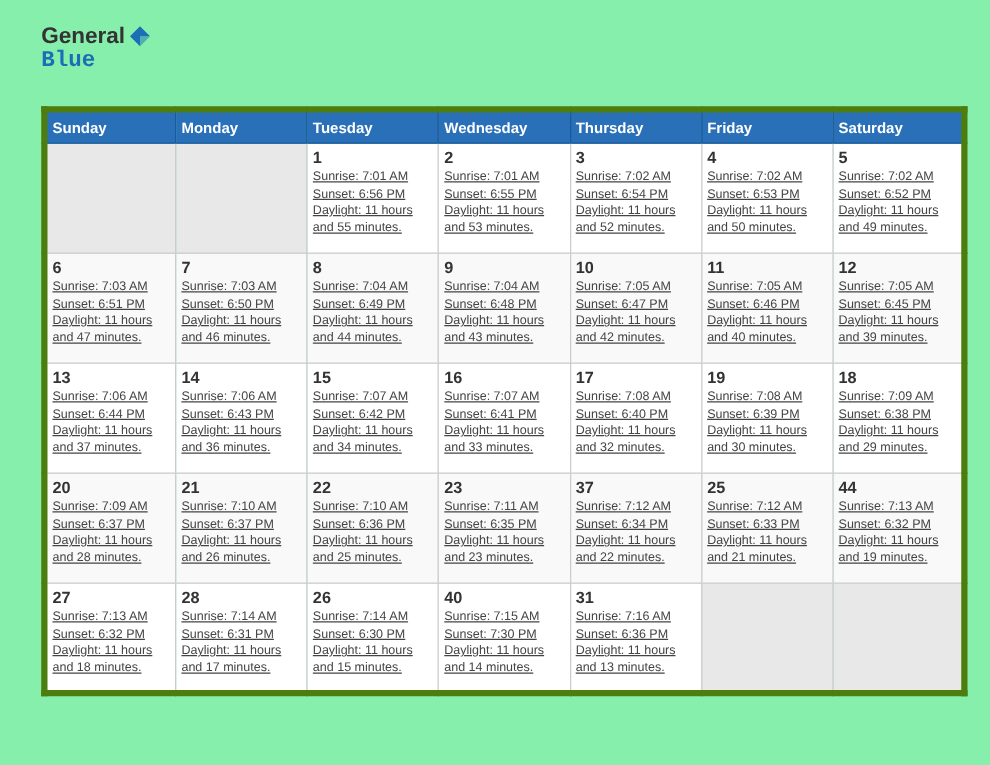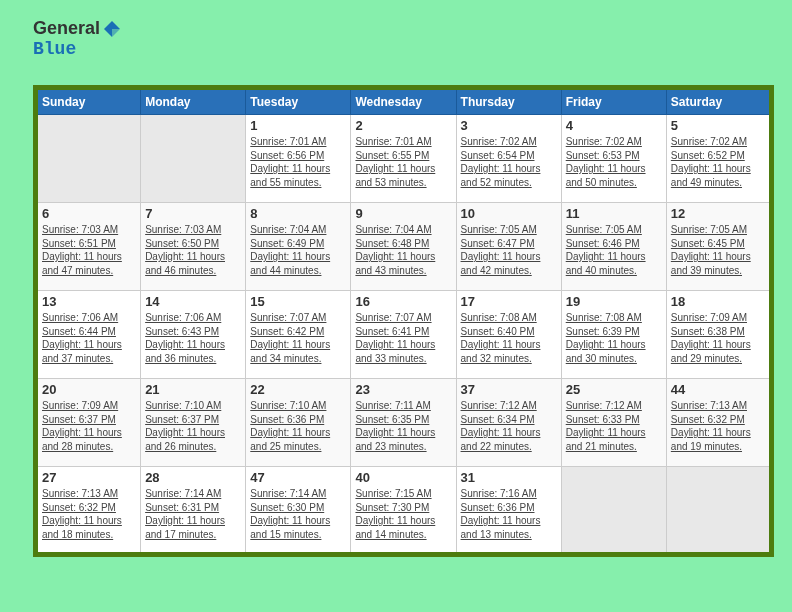--- a/index.html
+++ b/index.html
@@ -317,21 +317,21 @@
 Sunset: 6:32 PM
 Daylight: 11 hours and 18 minutes.</div>
           </td>
           <td>
             <span class="day-number">28</span>
             <div class="day-info" style="white-space: pre-line;">Sunrise: 7:14 AM
 Sunset: 6:31 PM
 Daylight: 11 hours and 17 minutes.</div>
           </td>
           <td>
-            <span class="day-number">47</span>
+            <span class="day-number">26</span>
             <div class="day-info" style="white-space: pre-line;">Sunrise: 7:14 AM
 Sunset: 6:30 PM
 Daylight: 11 hours and 15 minutes.</div>
           </td>
           <td>
             <span class="day-number">40</span>
             <div class="day-info" style="white-space: pre-line;">Sunrise: 7:15 AM
 Sunset: 7:30 PM
 Daylight: 11 hours and 14 minutes.</div>
           </td>

